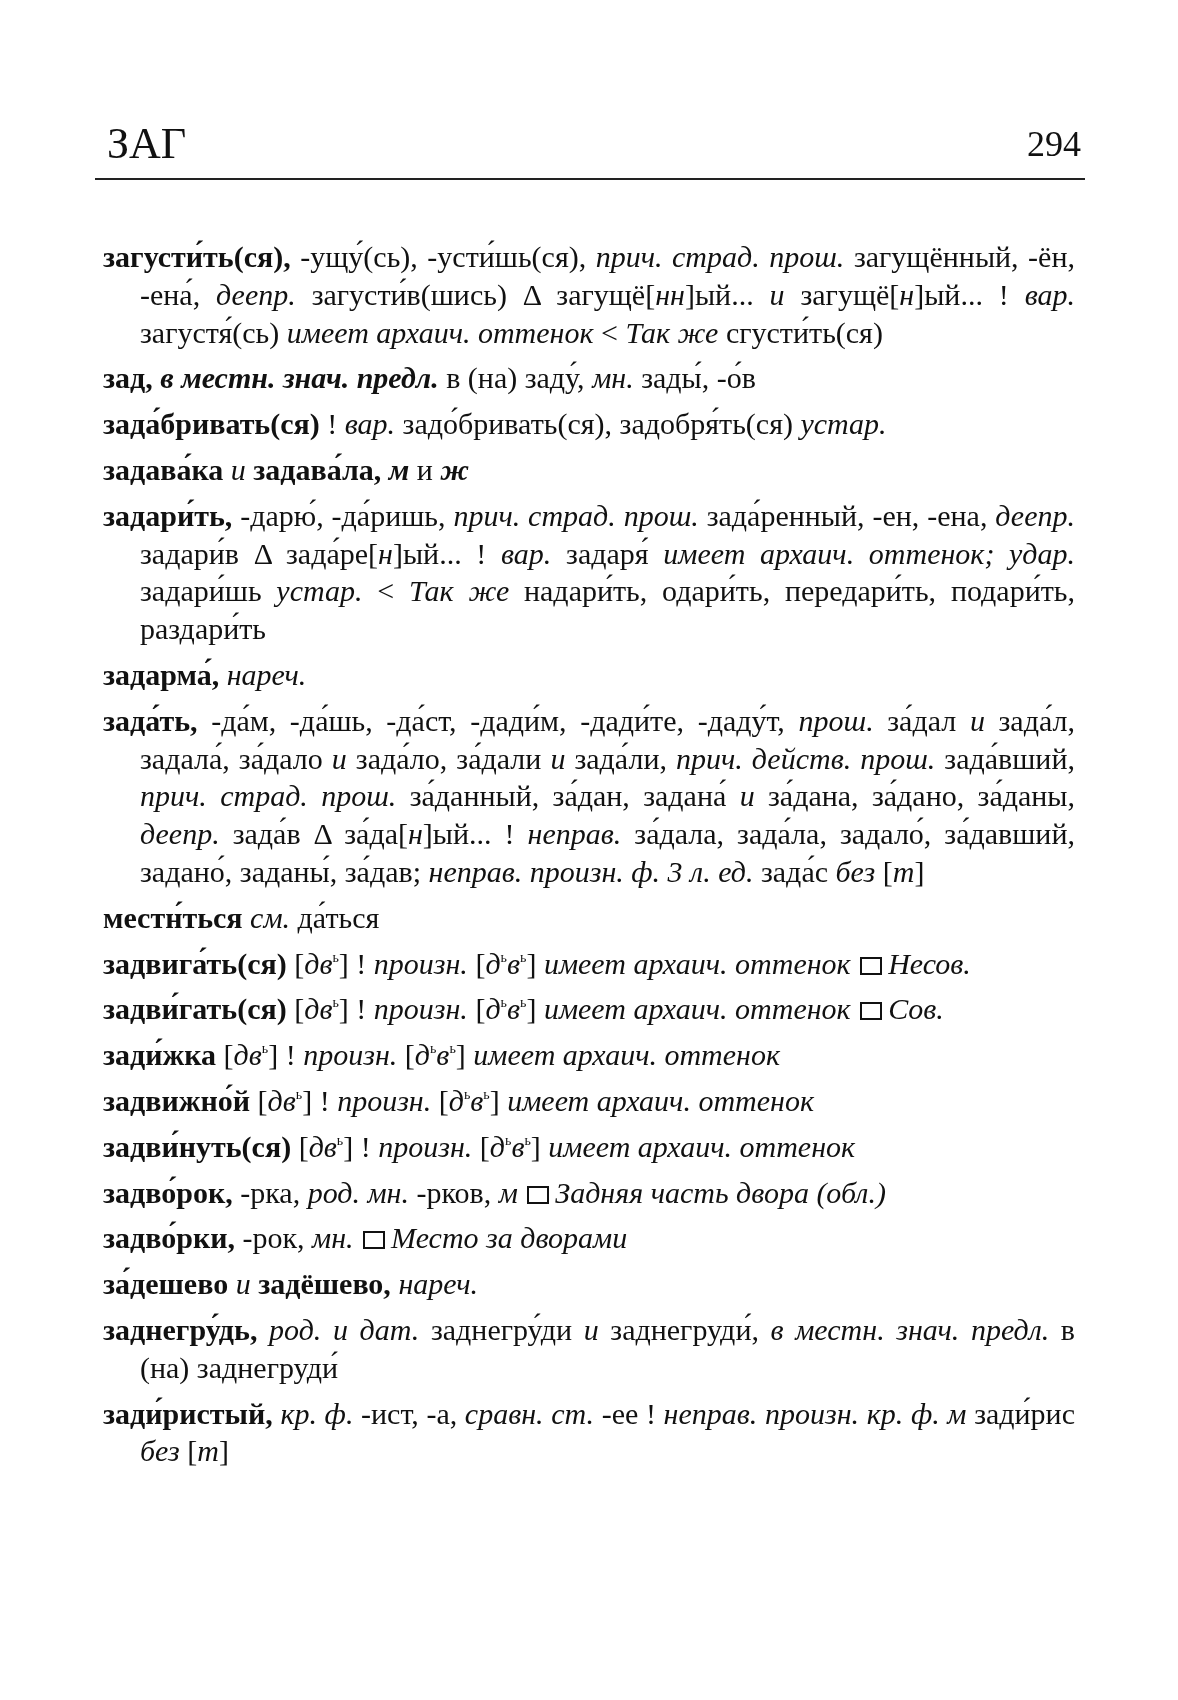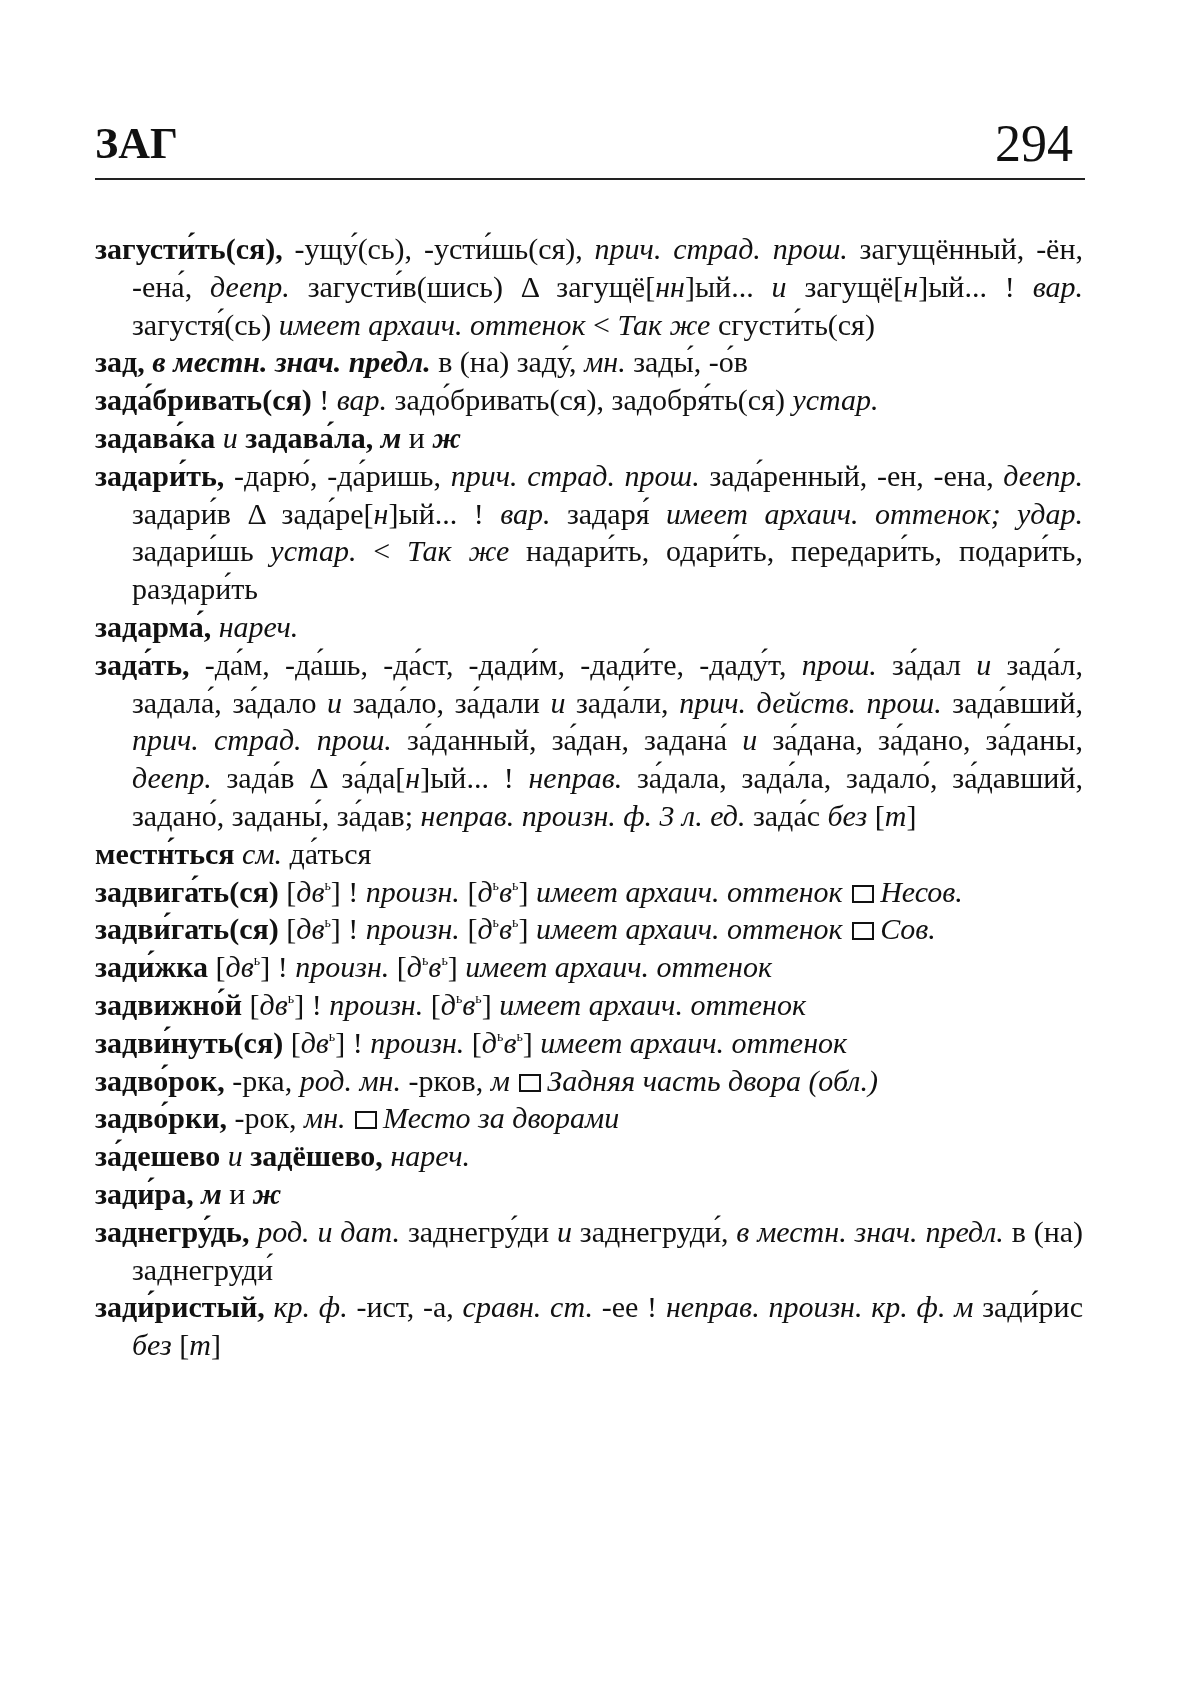--- a/index.html
+++ b/index.html
@@ -4,37 +4,37 @@
 <style>
   html, body { margin: 0; padding: 0; background: #ffffff; }
   body {
     width: 1178px; height: 1700px; position: relative; overflow: hidden;
     font-family: "Liberation Serif", "DejaVu Serif", serif; color: #111;
   }
   .header {
     position: absolute; left: 95px; top: 118px; width: 990px; height: 60px;
   }
   .running-head {
-    position: absolute; left: 0; top: 0;
-    font-size: 44px; font-weight: bold; letter-spacing: 0px; line-height: 52px;
+    position: absolute; left: 12px; top: 0;
+    font-size: 44px; font-weight: normal; letter-spacing: 0px; line-height: 52px;
   }
   .page-number {
-    position: absolute; right: 12px; top: 2px;
-    font-size: 52px; line-height: 48px;
+    position: absolute; right: 4px; top: 2px;
+    font-size: 36px; line-height: 48px;
   }
   .rule {
     position: absolute; left: 95px; top: 178px; width: 990px; height: 0;
     border-top: 2px solid #222;
   }
   .entries {
     position: absolute; left: 95px; top: 230px; width: 988px;
     font-size: 30px; line-height: 37.8px;
   }
   .entry {
-    margin: 0; padding-left: 37px; text-indent: -37px;
+    margin: 8px; padding-left: 37px; text-indent: -37px;
     text-align: justify; text-align-last: left;
   }
   .b { font-weight: bold; }
   .i { font-style: italic; }
   .bi { font-weight: bold; font-style: italic; }
   .sup { font-size: 14px; vertical-align: 12px; line-height: 0; }
   .box {
     display: inline-block; width: 22px; height: 18px; border: 2px solid #111;
     vertical-align: -1px; margin: 0 6px 0 2px; box-sizing: border-box;
   }
@@ -58,16 +58,15 @@
     <p class="entry"><span class="b">зада́ть,</span><span> -да́м, -да́шь, -да́ст, -дади́м, -дади́те, -даду́т, </span><span class="i">прош.</span><span> за́дал </span><span class="i">и</span><span> зада́л, задала́, за́дало </span><span class="i">и</span><span> зада́ло, за́дали </span><span class="i">и</span><span> зада́ли, </span><span class="i">прич. действ. прош.</span><span> зада́вший, </span><span class="i">прич. страд. прош.</span><span> за́данный, за́дан, задана́ </span><span class="i">и</span><span> за́дана, за́дано, за́даны, </span><span class="i">деепр.</span><span> зада́в Δ за́да[</span><span class="i">н</span><span>]ый... ! </span><span class="i">неправ.</span><span> за́дала, зада́ла, задало́, за́давший, задано́, заданы́, за́дав; </span><span class="i">неправ. произн. ф. 3 л. ед.</span><span> зада́с </span><span class="i">без</span><span> [</span><span class="i">т</span><span>]</span></p>
     <p class="entry"><span class="b">местн́ться</span><span> </span><span class="i">см.</span><span> да́ться</span></p>
     <p class="entry"><span class="b">задвига́ть(ся)</span><span> [</span><span class="i">дв</span><span class="sup">ь</span><span>] ! </span><span class="i">произн.</span><span> [</span><span class="i">д</span><span class="sup">ь</span><span class="i">в</span><span class="sup">ь</span><span>] </span><span class="i">имеет архаич. оттенок</span><span> </span><span class="box"></span><span class="i">Несов.</span></p>
     <p class="entry"><span class="b">задви́гать(ся)</span><span> [</span><span class="i">дв</span><span class="sup">ь</span><span>] ! </span><span class="i">произн.</span><span> [</span><span class="i">д</span><span class="sup">ь</span><span class="i">в</span><span class="sup">ь</span><span>] </span><span class="i">имеет архаич. оттенок</span><span> </span><span class="box"></span><span class="i">Сов.</span></p>
     <p class="entry"><span class="b">зади́жка</span><span> [</span><span class="i">дв</span><span class="sup">ь</span><span>] ! </span><span class="i">произн.</span><span> [</span><span class="i">д</span><span class="sup">ь</span><span class="i">в</span><span class="sup">ь</span><span>] </span><span class="i">имеет архаич. оттенок</span></p>
     <p class="entry"><span class="b">задвижно́й</span><span> [</span><span class="i">дв</span><span class="sup">ь</span><span>] ! </span><span class="i">произн.</span><span> [</span><span class="i">д</span><span class="sup">ь</span><span class="i">в</span><span class="sup">ь</span><span>] </span><span class="i">имеет архаич. оттенок</span></p>
     <p class="entry"><span class="b">задви́нуть(ся)</span><span> [</span><span class="i">дв</span><span class="sup">ь</span><span>] ! </span><span class="i">произн.</span><span> [</span><span class="i">д</span><span class="sup">ь</span><span class="i">в</span><span class="sup">ь</span><span>] </span><span class="i">имеет архаич. оттенок</span></p>
     <p class="entry"><span class="b">задво́рок,</span><span> -рка, </span><span class="i">род. мн.</span><span> -рков, </span><span class="i">м</span><span> </span><span class="box"></span><span class="i">Задняя часть двора (обл.)</span></p>
     <p class="entry"><span class="b">задво́рки,</span><span> -рок, </span><span class="i">мн.</span><span> </span><span class="box"></span><span class="i">Место за дворами</span></p>
     <p class="entry"><span class="b">за́дешево</span><span> </span><span class="i">и</span><span> </span><span class="b">задёшево,</span><span> </span><span class="i">нареч.</span></p>
-    <p class="entry"><span class="b">зади́ра,</span><span> </span><span class="bi">м</span><span> и </span><span class="bi">ж</span></p>
     <p class="entry"><span class="b">заднегру́дь,</span><span> </span><span class="i">род. и дат.</span><span> заднегру́ди </span><span class="i">и</span><span> заднегруди́, </span><span class="i">в местн. знач. предл.</span><span> в (на) заднегруди́</span></p>
     <p class="entry"><span class="b">зади́ристый,</span><span> </span><span class="i">кр. ф.</span><span> -ист, -а, </span><span class="i">сравн. ст.</span><span> -ее ! </span><span class="i">неправ. произн. кр. ф. м</span><span> зади́рис </span><span class="i">без</span><span> [</span><span class="i">т</span><span>]</span></p>
   </div>
 
 </body></html>

